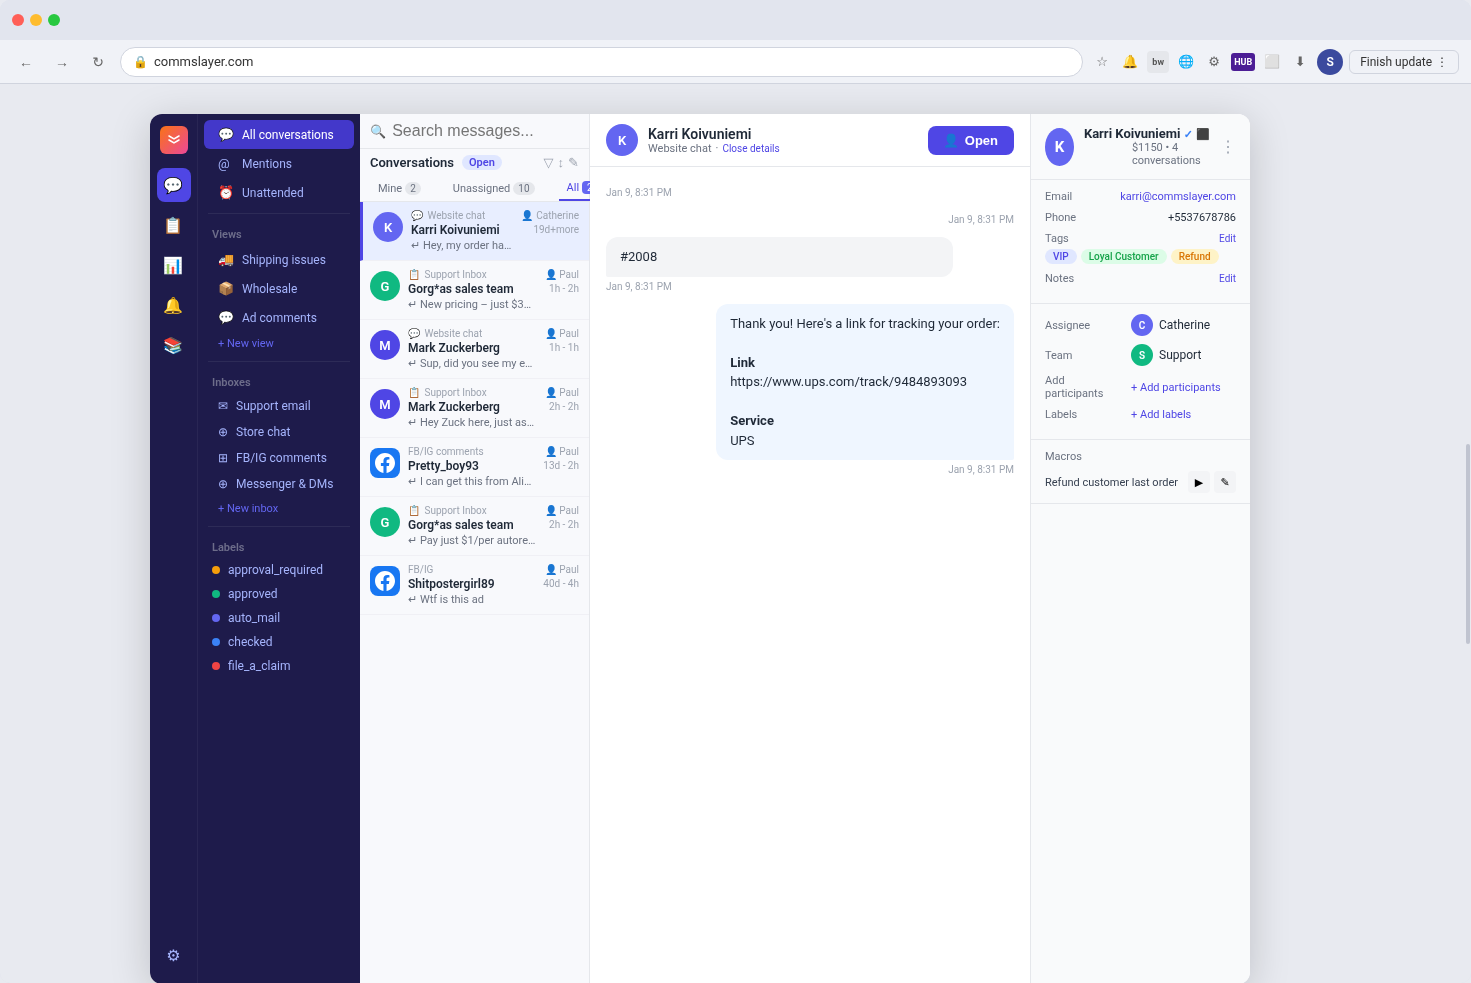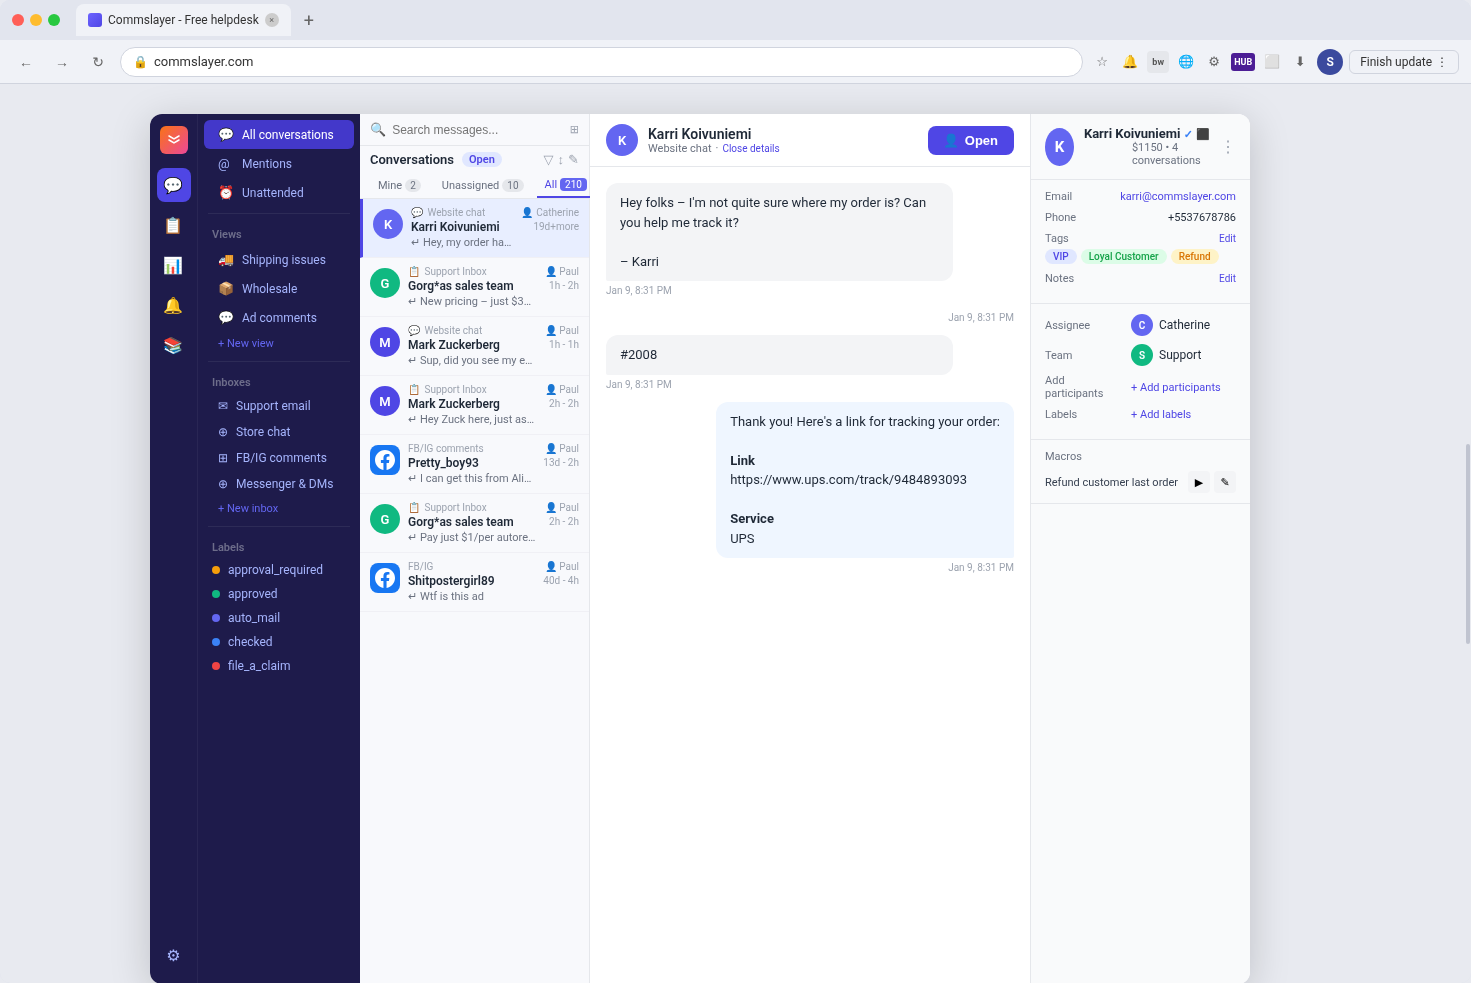--- a/index.html
+++ b/index.html
@@ -247,21 +247,21 @@
       border-bottom: 1px solid #e5e7eb;
       display: flex;
       align-items: center;
       gap: 6px;
     }
 
     .conv-search input {
       flex: 1;
       border: none;
       background: transparent;
-      font-size: 12px;
+      font-size: 16px;
       color: #555;
       outline: none;
     }
 
     .conv-header {
       padding: 6px 10px;
       display: flex;
       align-items: center;
       justify-content: space-between;
     }
@@ -284,21 +284,21 @@
       font-weight: 600;
     }
 
     .conv-header-right {
       display: flex;
       gap: 4px;
     }
 
     .conv-tabs {
       display: flex;
-      gap: 5px;
+      gap: 16px;
       padding: 0 10px;
       border-bottom: 1px solid #e5e7eb;
     }
 
     .conv-tab {
       padding: 5px 8px;
       font-size: 11px;
       color: #6b7280;
       cursor: pointer;
       display: flex;
@@ -760,28 +760,20 @@
 </head>
 <body>
 
 <div class="browser-frame">
 
   <div class="browser-titlebar">
     <div class="traffic-lights">
       <div class="tl tl-red"></div>
       <div class="tl tl-yellow"></div>
       <div class="tl tl-green"></div>
-    </div>
-    <div class="tab-bar">
-      <div class="tab-active">
-        <div class="tab-favicon"></div>
-        <span>Commslayer - Free helpdesk</span>
-        <div class="tab-close">×</div>
-      </div>
-      <div class="tab-new">+</div>
     </div>
   </div>
 
   <div class="browser-toolbar">
     <div class="nav-btn">←</div>
     <div class="nav-btn">→</div>
     <div class="nav-btn">↻</div>
     <div class="address-bar">
       <span style="color:#999;font-size:12px">🔒</span>
       <span>commslayer.com</span>
@@ -1113,23 +1105,20 @@
           </div>
           <button class="open-btn">
             <span>👤</span>
             <span>Open</span>
           </button>
         </div>
 
         <div class="chat-messages">
 
           <div class="msg-group">
-            <div class="msg-bubble">
-              Hey folks – I'm not quite sure where my order is? Can you help me track it?<br><br>– Karri
-            </div>
             <div class="msg-time">Jan 9, 8:31 PM</div>
           </div>
 
           <div class="msg-group agent">
             <div class="msg-time">Jan 9, 8:31 PM</div>
           </div>
 
           <div class="msg-group">
             <div class="msg-bubble">#2008</div>
             <div class="msg-time">Jan 9, 8:31 PM</div>

